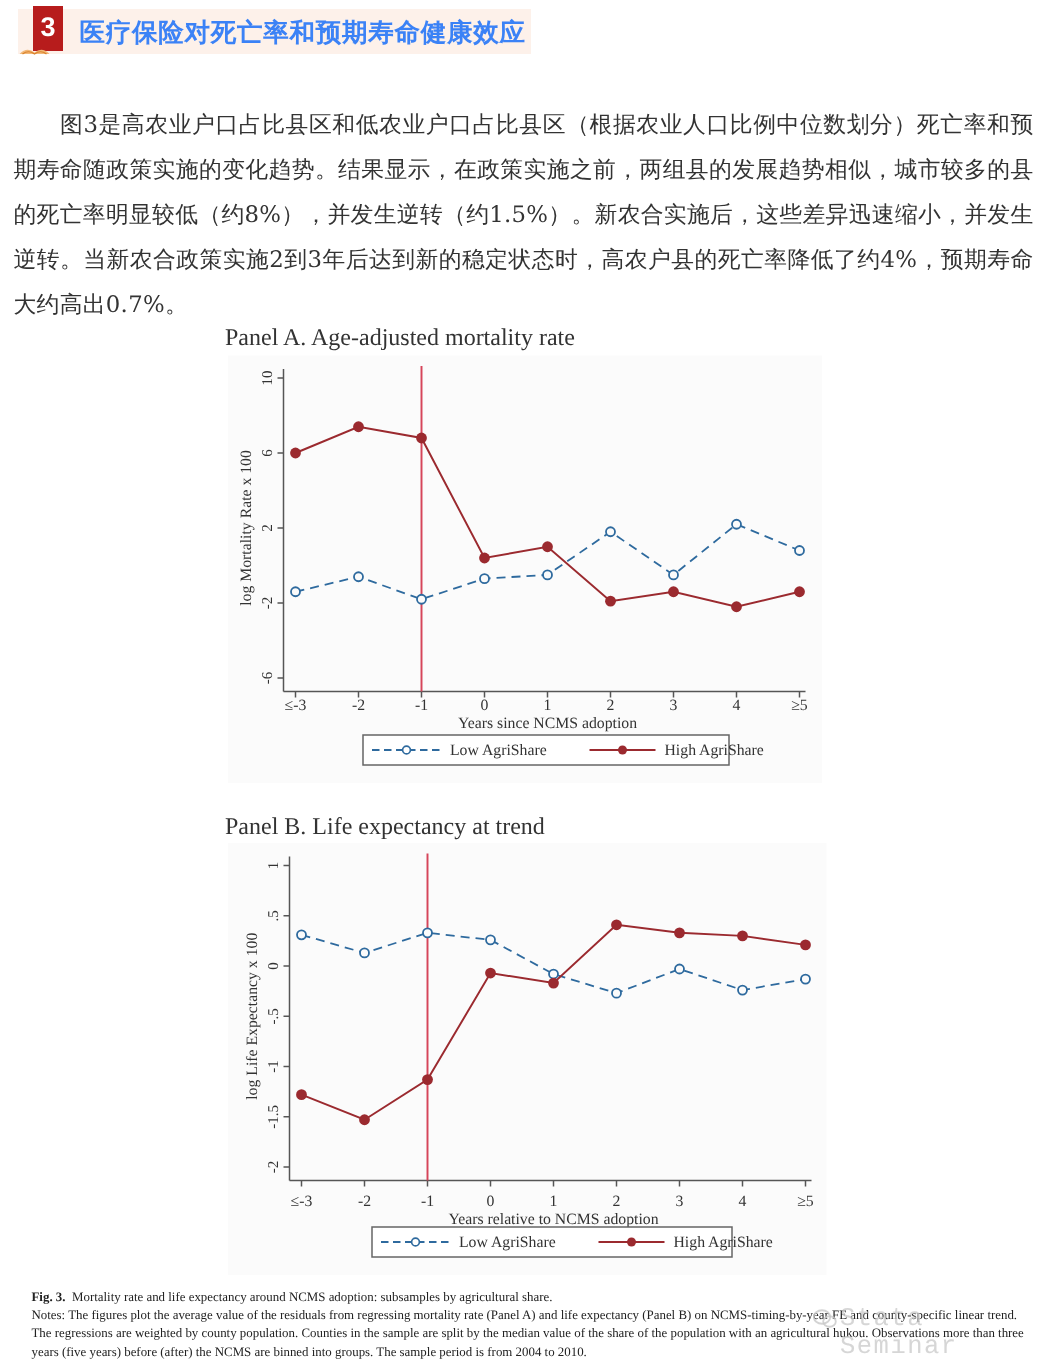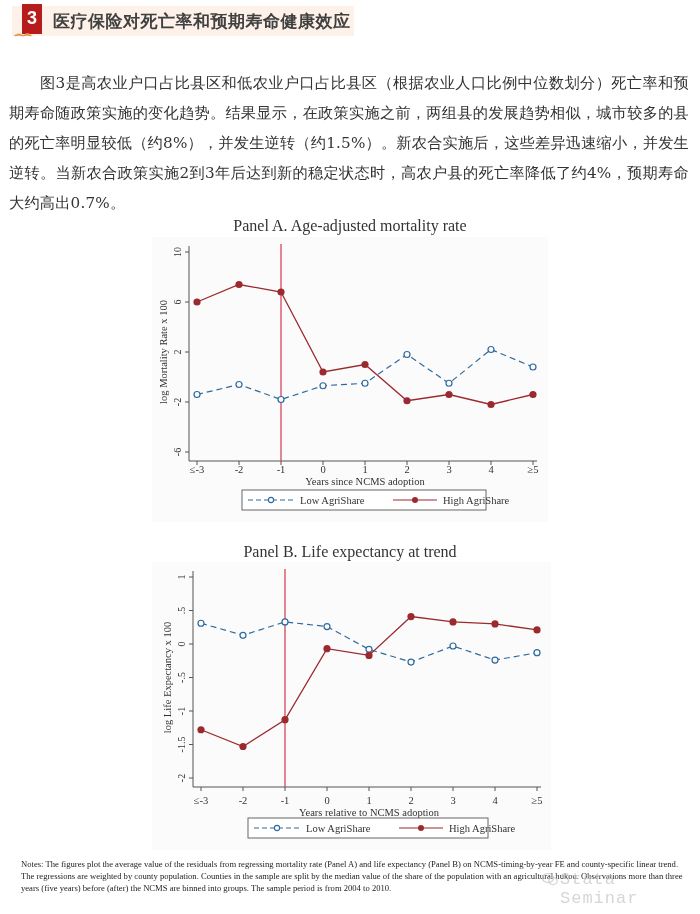--- a/index.html
+++ b/index.html
@@ -13,32 +13,32 @@
   .section-num {
     position: absolute; left: 22px; top: 4px; width: 20px; height: 30px;
     background: #b71c1c; color: #fff; font-family: "Liberation Sans", sans-serif;
     font-weight: bold; font-size: 18px; text-align: center; line-height: 28px;
   }
   .book-icon {
     position: absolute; left: 12px; top: 30px; width: 22px; height: 7px;
   }
   .section-title {
     position: absolute; left: 53px; top: 10px; font-family: "DejaVu Sans", sans-serif;
-    font-weight: bold; font-size: 17px; color: #404040; letter-spacing: 0.5px;
+    font-weight: bold; font-size: 17px; color: #3b82f6; letter-spacing: 0.5px;
   }
 
   .body-text {
     position: absolute; left: 9px; top: 68px; width: 680px;
     font-family: "DejaVu Serif", serif; font-size: 15.2px; line-height: 30px;
     color: #333; text-indent: 31px; text-align: justify; letter-spacing: 0.2px;
   }
 
   .panel-title {
     position: absolute; font-family: "Liberation Serif", serif; font-size: 16px;
-    color: #333; text-align: center; width: 400px;
+    color: #333; width: 400px;
   }
   .panel-bg {
     position: absolute; background: #fbfbfb;
   }
   svg text { font-family: "Liberation Serif", serif; fill: #333; }
 
   .caption {
     position: absolute; left: 21px; top: 858px; width: 670px;
     font-family: "Liberation Serif", serif; font-size: 8.6px; line-height: 12.2px;
     color: #222;
@@ -197,20 +197,21 @@
       <line x1="102" y1="266" x2="148" y2="266" stroke="#2e6a9e" stroke-width="1.2" stroke-dasharray="5,3"></line>
       <circle cx="125" cy="266" r="2.6" fill="#fff" stroke="#2e6a9e" stroke-width="1.1"></circle>
       <text x="154" y="269.5" font-size="10.5">Low AgriShare</text>
       <line x1="247" y1="266" x2="291" y2="266" stroke="#9b2a2f" stroke-width="1.2" stroke-dasharray="none"></line>
       <circle cx="269" cy="266" r="3" fill="#9b2a2f"></circle>
       <text x="297" y="269.5" font-size="10.5">High AgriShare</text>
     </g>
   </svg>
 
 <div class="caption">
+  <div><span class="fig-label">Fig. 3.</span>&nbsp;&nbsp;<span>Mortality rate and life expectancy around NCMS adoption: subsamples by agricultural share.</span></div>
   <div>Notes: The figures plot the average value of the residuals from regressing mortality rate (Panel A) and life expectancy (Panel B) on NCMS-timing-by-year FE and county-specific linear trend. The regressions are weighted by county population. Counties in the sample are split by the median value of the share of the population with an agricultural hukou. Observations more than three years (five years) before (after) the NCMS are binned into groups. The sample period is from 2004 to 2010.</div>
 </div>
 
 <svg class="wm-icon" viewBox="0 0 16 14">
   <ellipse cx="6" cy="6" rx="5.5" ry="4.5" fill="none" stroke="rgba(200,200,200,0.8)" stroke-width="1.2"></ellipse>
   <ellipse cx="11" cy="9" rx="4.2" ry="3.5" fill="none" stroke="rgba(200,200,200,0.8)" stroke-width="1.2"></ellipse>
 </svg>
 <div class="watermark">Stata Seminar</div>
 
 </body></html>

